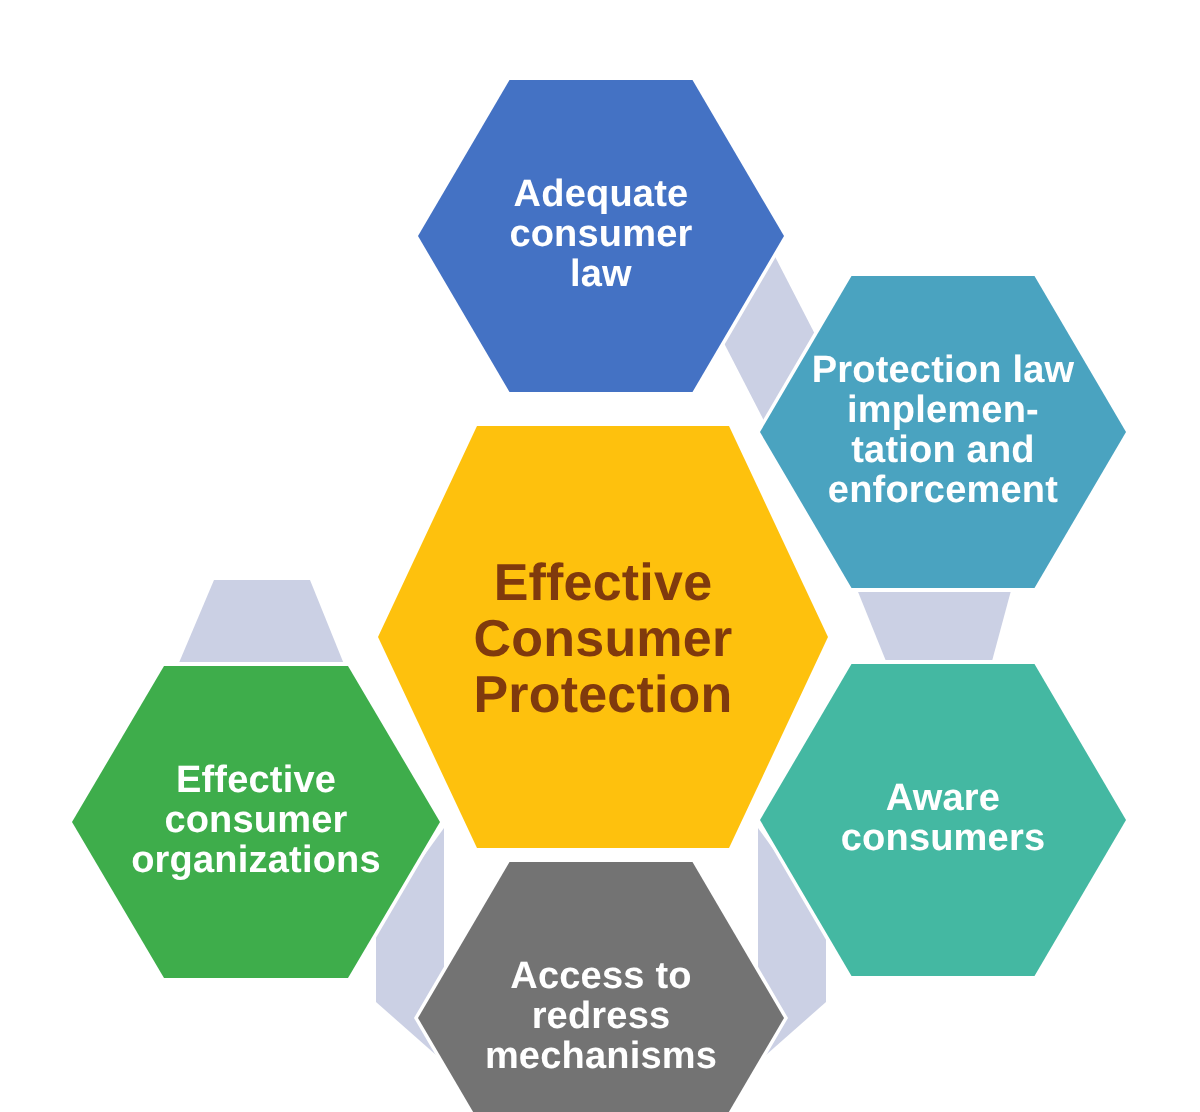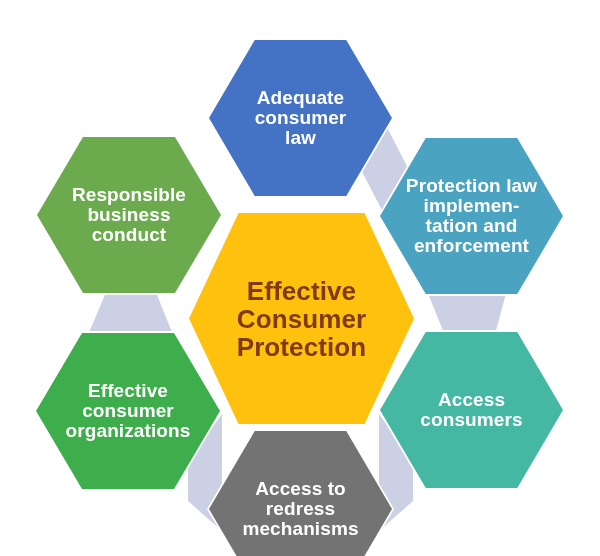--- a/index.html
+++ b/index.html
@@ -87,48 +87,41 @@
     <div class="hex-fill" style="background-color: rgb(74, 163, 192);">
       <span class="hex-label" style="color: rgb(255, 255, 255);">Protection law
 implemen-
 tation and
 enforcement</span>
     </div>
   </div>
 
   <div class="hex hex-bottom-right">
     <div class="hex-fill" style="background-color: rgb(68, 184, 162);">
-      <span class="hex-label" style="color: rgb(255, 255, 255);">Access
+      <span class="hex-label" style="color: rgb(255, 255, 255);">Aware
 consumers</span>
     </div>
   </div>
 
   <div class="hex hex-bottom">
     <div class="hex-fill" style="background-color: #737373;">
       <span class="hex-label" style="color: rgb(255, 255, 255);">Access to
 redress
 mechanisms</span>
     </div>
   </div>
 
   <div class="hex hex-bottom-left">
     <div class="hex-fill" style="background-color: rgb(62, 173, 75);">
       <span class="hex-label" style="color: rgb(255, 255, 255);">Effective
 consumer
 organizations</span>
     </div>
   </div>
 
-  <div class="hex hex-top-left">
-    <div class="hex-fill" style="background-color: rgb(108, 171, 77);">
-      <span class="hex-label" style="color: rgb(255, 255, 255);">Responsible
-business
-conduct</span>
-    </div>
-  </div>
 
   <div class="hex hex-center">
     <div class="hex-fill" style="background-color: rgb(254, 193, 13);">
       <span class="hex-label" style="color: rgb(128, 58, 13);">Effective
 Consumer
 Protection</span>
     </div>
   </div>
 
 </div>

